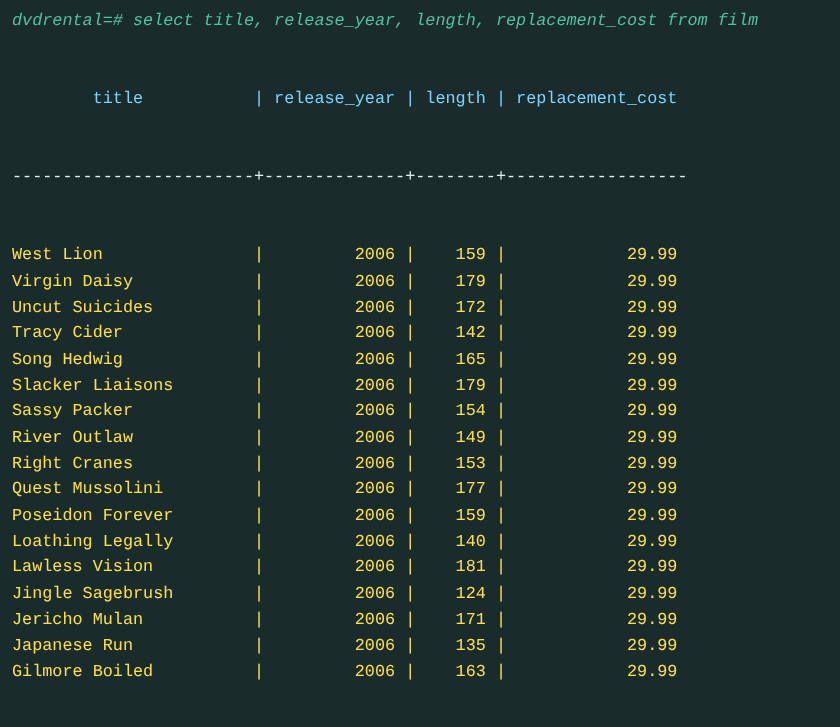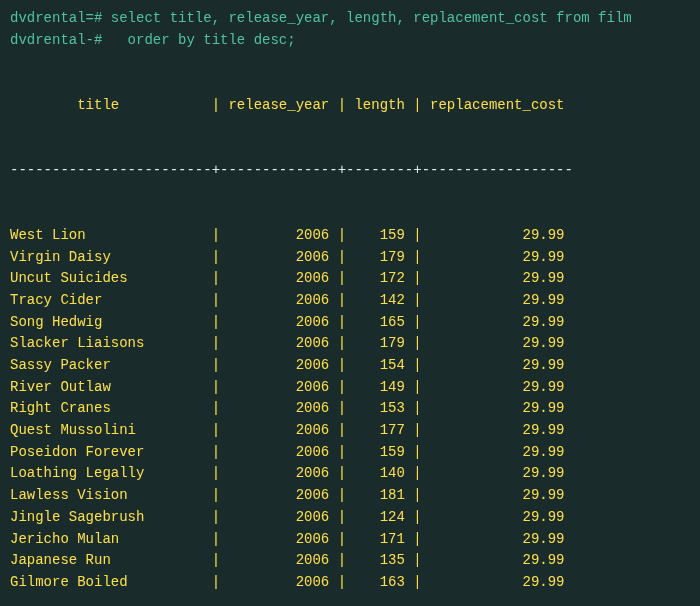--- a/index.html
+++ b/index.html
@@ -23,45 +23,45 @@
     }
 
     .prompt-line {
       white-space: pre;
       line-height: 1.55;
       color: #e0f0f0;
     }
 
     .prompt-green {
       color: #4fc3a1;
+      font-style: italic;
     }
 
     .table-container {
       white-space: pre;
       line-height: 1.55;
     }
 
     .col-header {
-      color: #fde047;
+      color: #7dd3fc;
     }
 
     .divider-line {
       color: #e0f0f0;
     }
 
     .data-row {
       color: #fde047;
     }
   </style>
 </head>
 <body>
 
 <div class="terminal">
   <div class="prompt-line"><span class="prompt-green">dvdrental=# select title, release_year, length, replacement_cost from film</span></div>
-  <div class="prompt-line"><span class="prompt-green">dvdrental-#   order by title desc;</span></div>
 
   <div class="table-container">
     <div class="col-header">        title           | release_year | length | replacement_cost</div>
     <div class="divider-line">------------------------+--------------+--------+------------------</div>
     <div id="table-rows"><div class="data-row">West Lion               |         2006 |    159 |            29.99</div><div class="data-row">Virgin Daisy            |         2006 |    179 |            29.99</div><div class="data-row">Uncut Suicides          |         2006 |    172 |            29.99</div><div class="data-row">Tracy Cider             |         2006 |    142 |            29.99</div><div class="data-row">Song Hedwig             |         2006 |    165 |            29.99</div><div class="data-row">Slacker Liaisons        |         2006 |    179 |            29.99</div><div class="data-row">Sassy Packer            |         2006 |    154 |            29.99</div><div class="data-row">River Outlaw            |         2006 |    149 |            29.99</div><div class="data-row">Right Cranes            |         2006 |    153 |            29.99</div><div class="data-row">Quest Mussolini         |         2006 |    177 |            29.99</div><div class="data-row">Poseidon Forever        |         2006 |    159 |            29.99</div><div class="data-row">Loathing Legally        |         2006 |    140 |            29.99</div><div class="data-row">Lawless Vision          |         2006 |    181 |            29.99</div><div class="data-row">Jingle Sagebrush        |         2006 |    124 |            29.99</div><div class="data-row">Jericho Mulan           |         2006 |    171 |            29.99</div><div class="data-row">Japanese Run            |         2006 |    135 |            29.99</div><div class="data-row">Gilmore Boiled          |         2006 |    163 |            29.99</div></div>
     
   </div>
 </div>
 
 </body></html>

